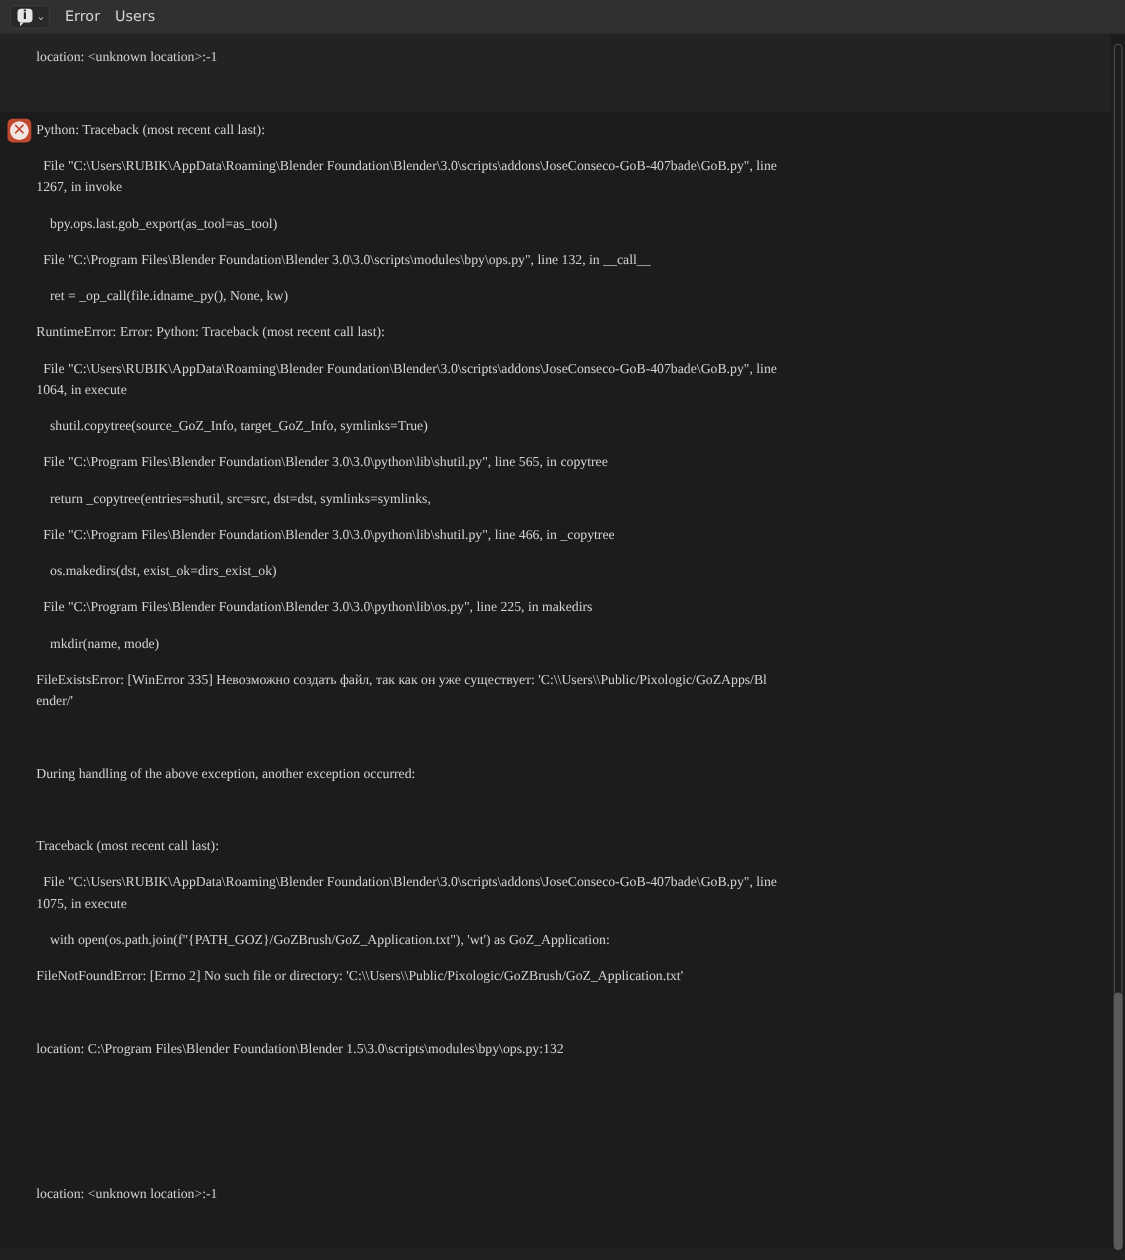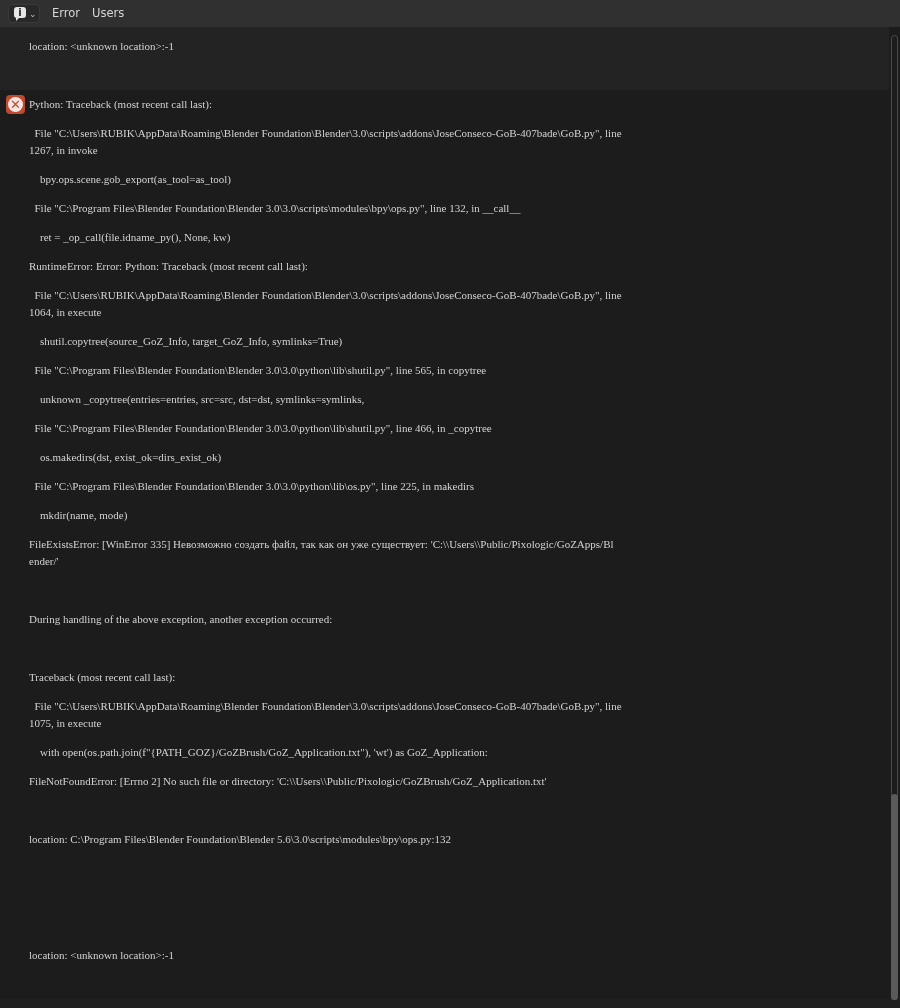--- a/index.html
+++ b/index.html
@@ -98,39 +98,39 @@
 <span class="line" style="top:38px">location: &lt;unknown location&gt;:-1</span>
 
 <div class="error-icon">
   <div class="disc"></div>
   <div class="x">✕</div>
 </div>
 
 <span class="line" style="top:96px">Python: Traceback (most recent call last):</span>
 <span class="line" style="top:125px">  File "C:\Users\RUBIK\AppData\Roaming\Blender Foundation\Blender\3.0\scripts\addons\JoseConseco-GoB-407bade\GoB.py", line</span>
 <span class="line" style="top:142px">1267, in invoke</span>
-<span class="line" style="top:171px">    bpy.ops.scene.gob_export(as_tool=as_tool)</span>
+<span class="line" style="top:171px">    bpy.ops.last.gob_export(as_tool=as_tool)</span>
 <span class="line" style="top:200px">  File "C:\Program Files\Blender Foundation\Blender 3.0\3.0\scripts\modules\bpy\ops.py", line 132, in __call__</span>
 <span class="line" style="top:229px">    ret = _op_call(file.idname_py(), None, kw)</span>
 <span class="line" style="top:258px">RuntimeError: Error: Python: Traceback (most recent call last):</span>
 <span class="line" style="top:287px">  File "C:\Users\RUBIK\AppData\Roaming\Blender Foundation\Blender\3.0\scripts\addons\JoseConseco-GoB-407bade\GoB.py", line</span>
 <span class="line" style="top:304px">1064, in execute</span>
 <span class="line" style="top:333px">    shutil.copytree(source_GoZ_Info, target_GoZ_Info, symlinks=True)</span>
 <span class="line" style="top:362px">  File "C:\Program Files\Blender Foundation\Blender 3.0\3.0\python\lib\shutil.py", line 565, in copytree</span>
-<span class="line" style="top:391px">    unknown _copytree(entries=entries, src=src, dst=dst, symlinks=symlinks,</span>
+<span class="line" style="top:391px">    return _copytree(entries=shutil, src=src, dst=dst, symlinks=symlinks,</span>
 <span class="line" style="top:420px">  File "C:\Program Files\Blender Foundation\Blender 3.0\3.0\python\lib\shutil.py", line 466, in _copytree</span>
 <span class="line" style="top:449px">    os.makedirs(dst, exist_ok=dirs_exist_ok)</span>
 <span class="line" style="top:478px">  File "C:\Program Files\Blender Foundation\Blender 3.0\3.0\python\lib\os.py", line 225, in makedirs</span>
 <span class="line" style="top:507px">    mkdir(name, mode)</span>
 <span class="line" style="top:536px">FileExistsError: [WinError 335] Невозможно создать файл, так как он уже существует: 'C:\\Users\\Public/Pixologic/GoZApps/Bl</span>
 <span class="line" style="top:553px">ender/'</span>
 <span class="line" style="top:611px">During handling of the above exception, another exception occurred:</span>
 <span class="line" style="top:669px">Traceback (most recent call last):</span>
 <span class="line" style="top:698px">  File "C:\Users\RUBIK\AppData\Roaming\Blender Foundation\Blender\3.0\scripts\addons\JoseConseco-GoB-407bade\GoB.py", line</span>
 <span class="line" style="top:715px">1075, in execute</span>
 <span class="line" style="top:744px">    with open(os.path.join(f"{PATH_GOZ}/GoZBrush/GoZ_Application.txt"), 'wt') as GoZ_Application:</span>
 <span class="line" style="top:773px">FileNotFoundError: [Errno 2] No such file or directory: 'C:\\Users\\Public/Pixologic/GoZBrush/GoZ_Application.txt'</span>
-<span class="line" style="top:831px">location: C:\Program Files\Blender Foundation\Blender 5.6\3.0\scripts\modules\bpy\ops.py:132</span>
+<span class="line" style="top:831px">location: C:\Program Files\Blender Foundation\Blender 1.5\3.0\scripts\modules\bpy\ops.py:132</span>
 
 <span class="line" style="top:947px">location: &lt;unknown location&gt;:-1</span>
 
 <div class="scroll-track"></div>
 <div class="scroll-thumb"></div>
 
 </body></html>

